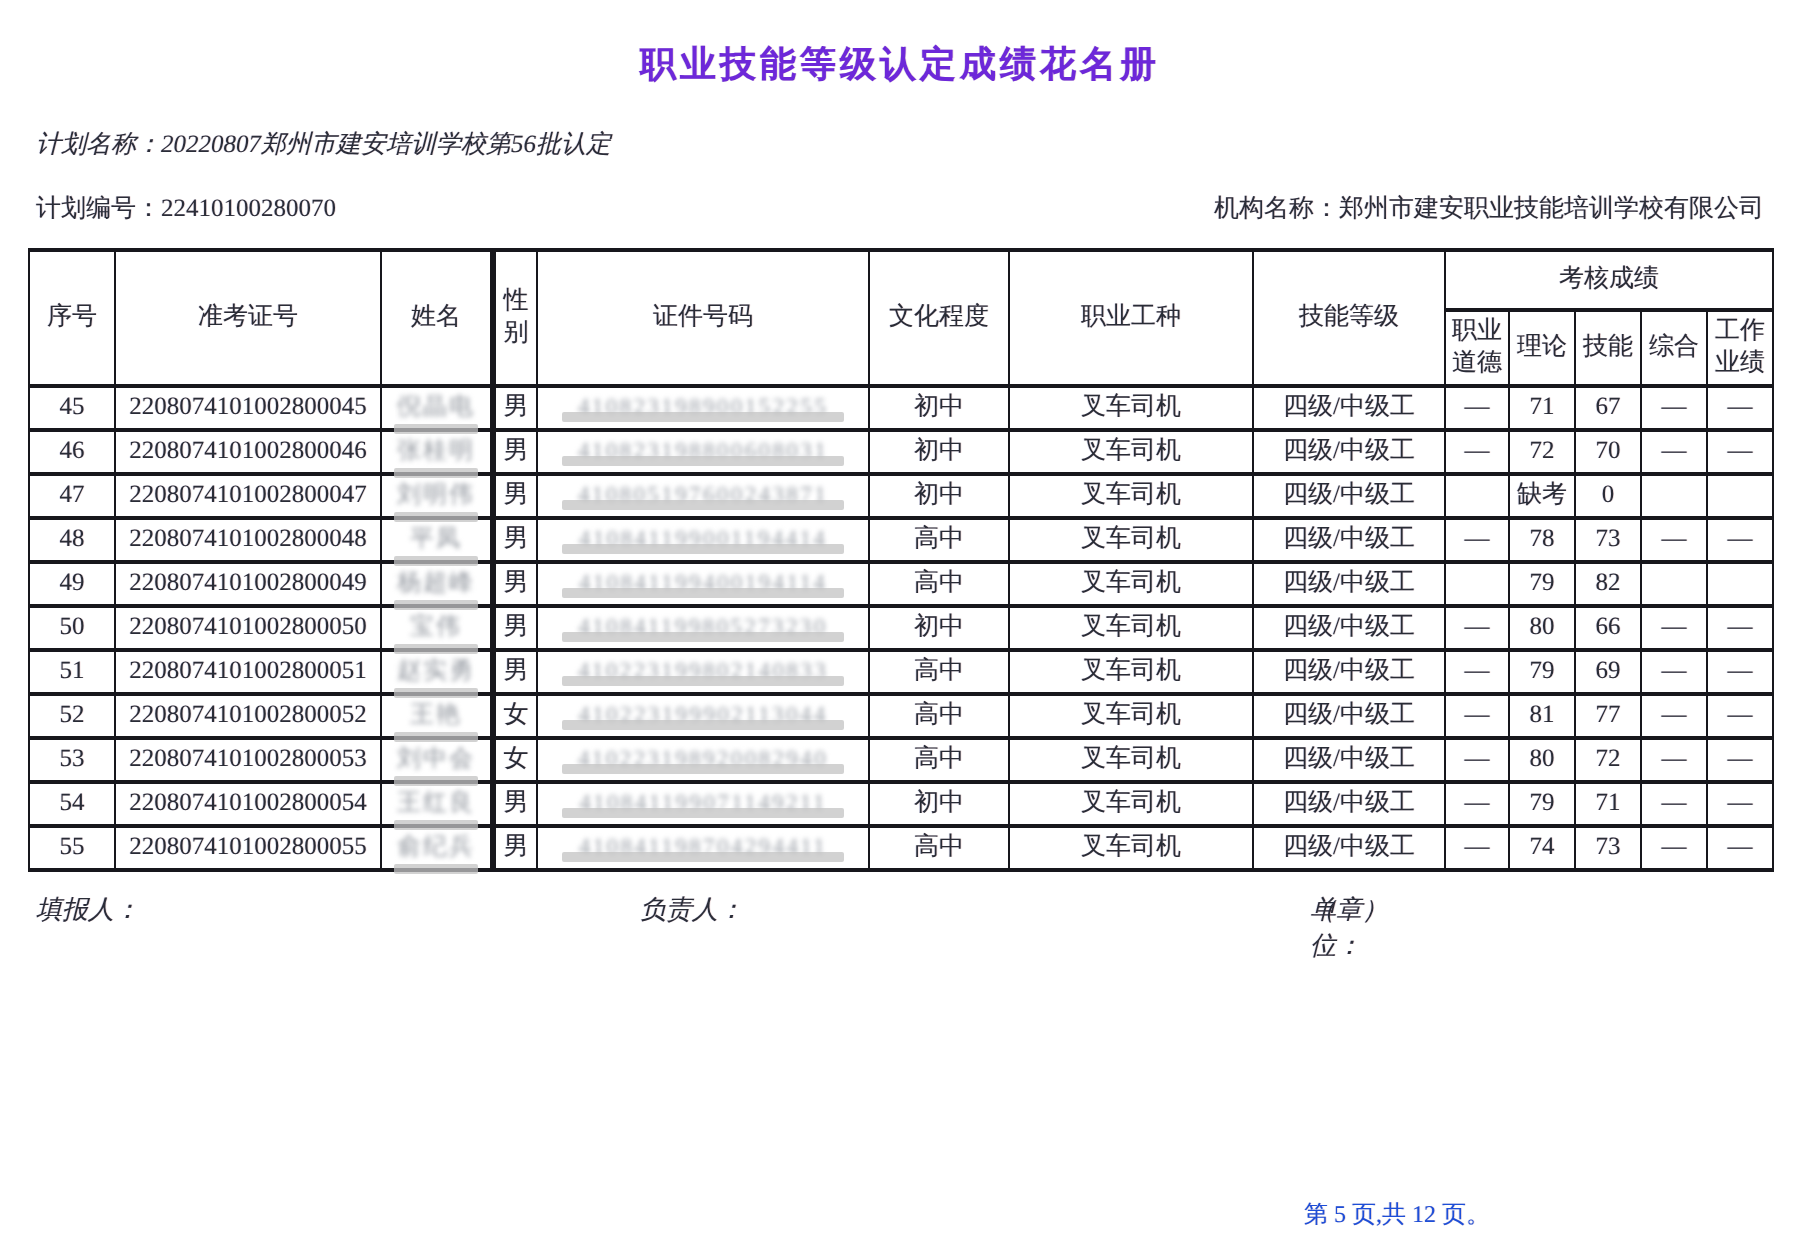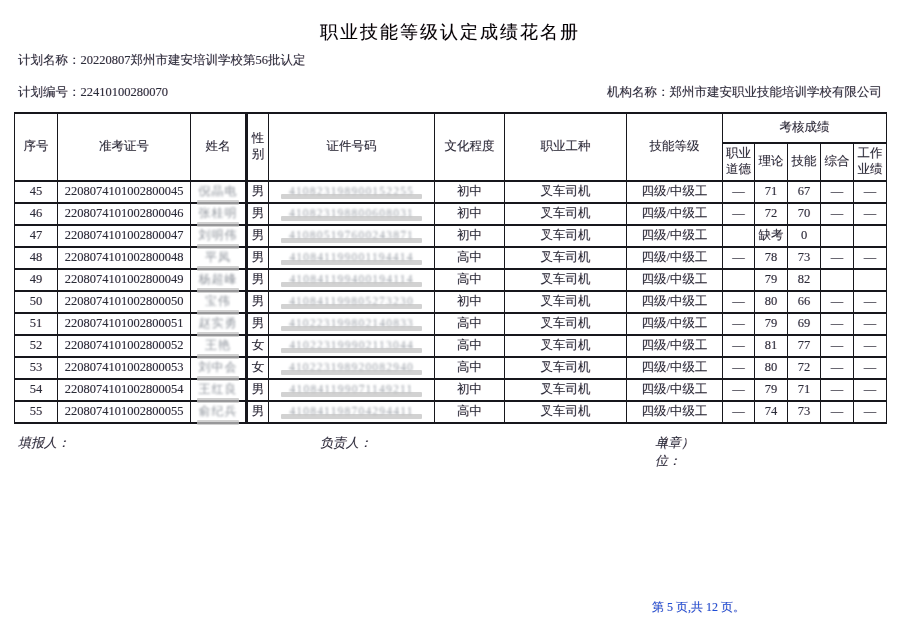--- a/index.html
+++ b/index.html
@@ -3,25 +3,25 @@
 <meta charset="utf-8">
 <style>
   html,body{margin:0;padding:0;background:#f2f2f2;}
   .doc{
     position:relative;width:900px;height:629px;background:#ffffff;
     font-family:"Liberation Serif","DejaVu Serif",serif;color:#2a2d38;
     overflow:hidden;
     text-shadow:0.4px 0 0 rgba(160,50,50,.18), -0.4px 0 0 rgba(50,60,160,.18);
   }
   .title{
-    text-align:center;padding-top:20px;font-size:18px;font-weight:normal;
-    letter-spacing:2px;color:#000000;
+    text-align:center;padding-top:20px;font-size:18px;font-weight:bold;
+    letter-spacing:2px;color:#6d28d9;
   }
   .meta{display:flex;justify-content:space-between;padding:0 18px;font-size:12.5px;}
-  .meta1{margin-top:8px;}
+  .meta1{margin-top:20px;font-style:italic;}
   .meta2{margin-top:15px;}
   table{
     border-collapse:collapse;table-layout:fixed;width:872px;
     margin:11px 14px 0 14px;font-size:12.5px;color:#292c36;
   }
   th,td{
     border:1.6px solid #17171c;border-top-width:2px;border-bottom-width:2px;
     text-align:center;vertical-align:middle;padding:0 1px;
     font-weight:normal;overflow:visible;position:relative;
     word-break:break-all;line-height:1.25;

